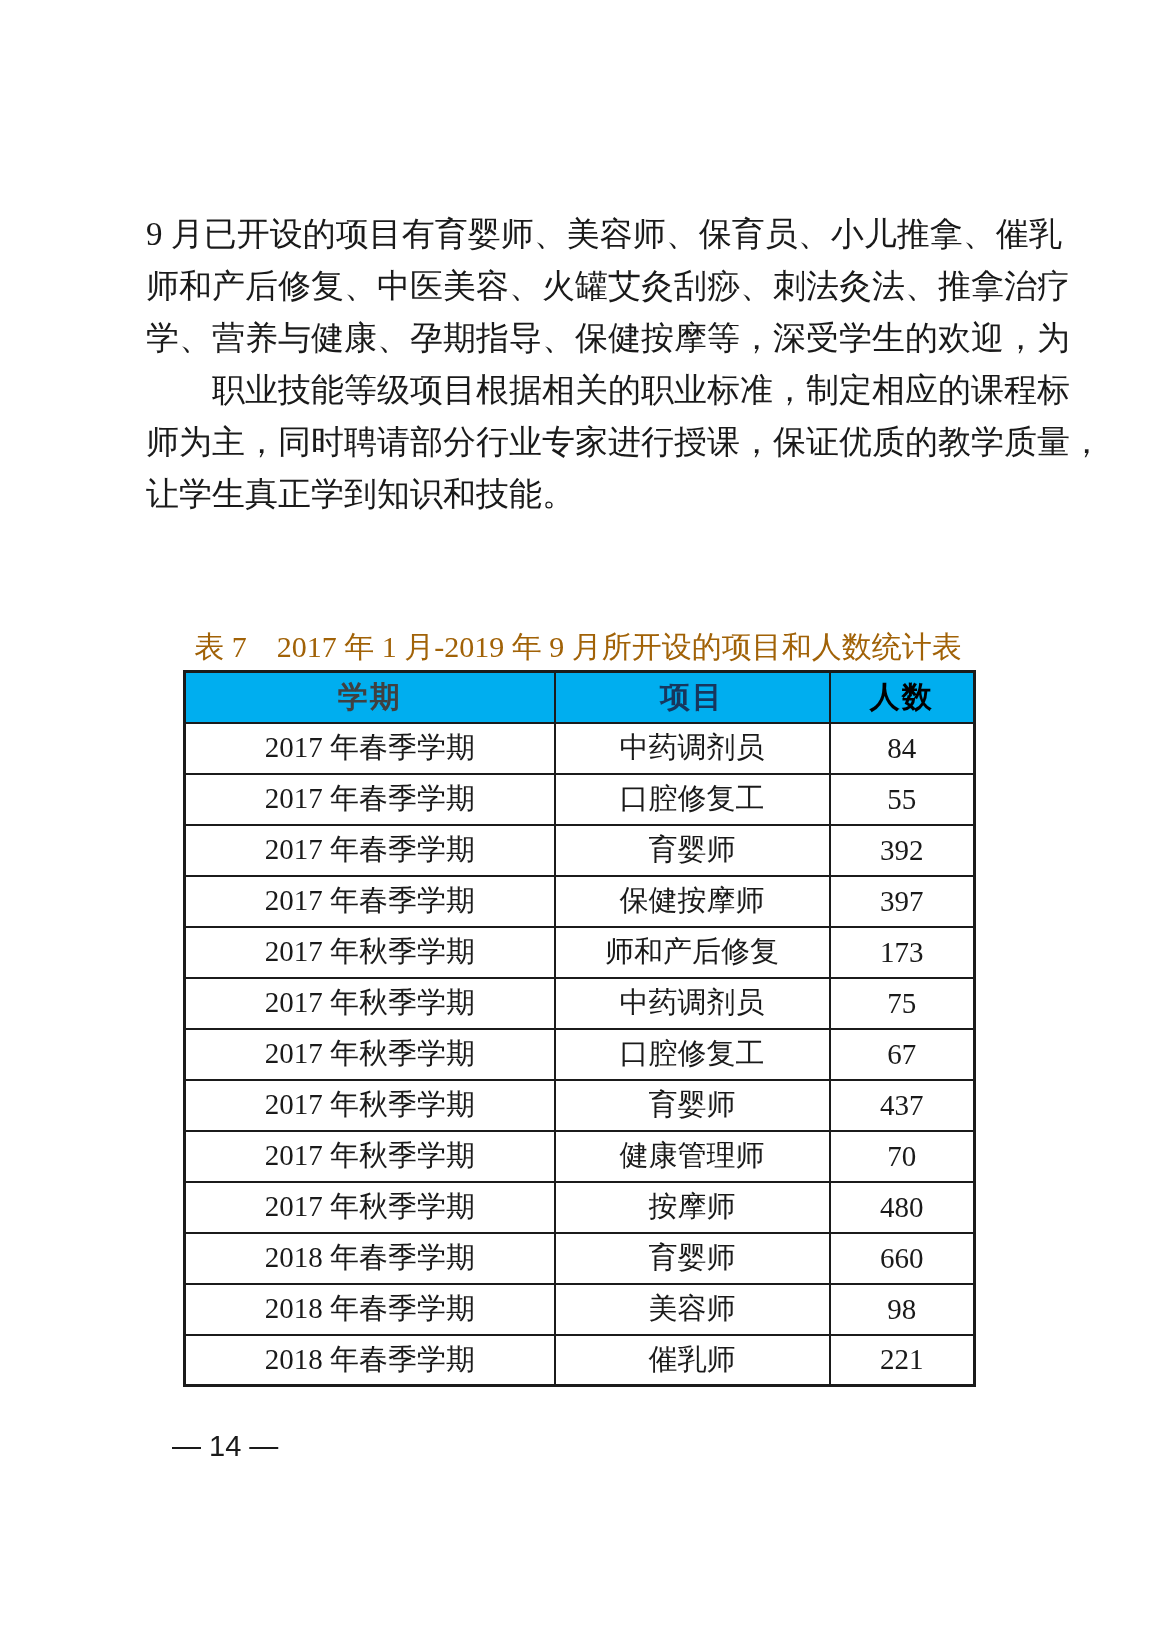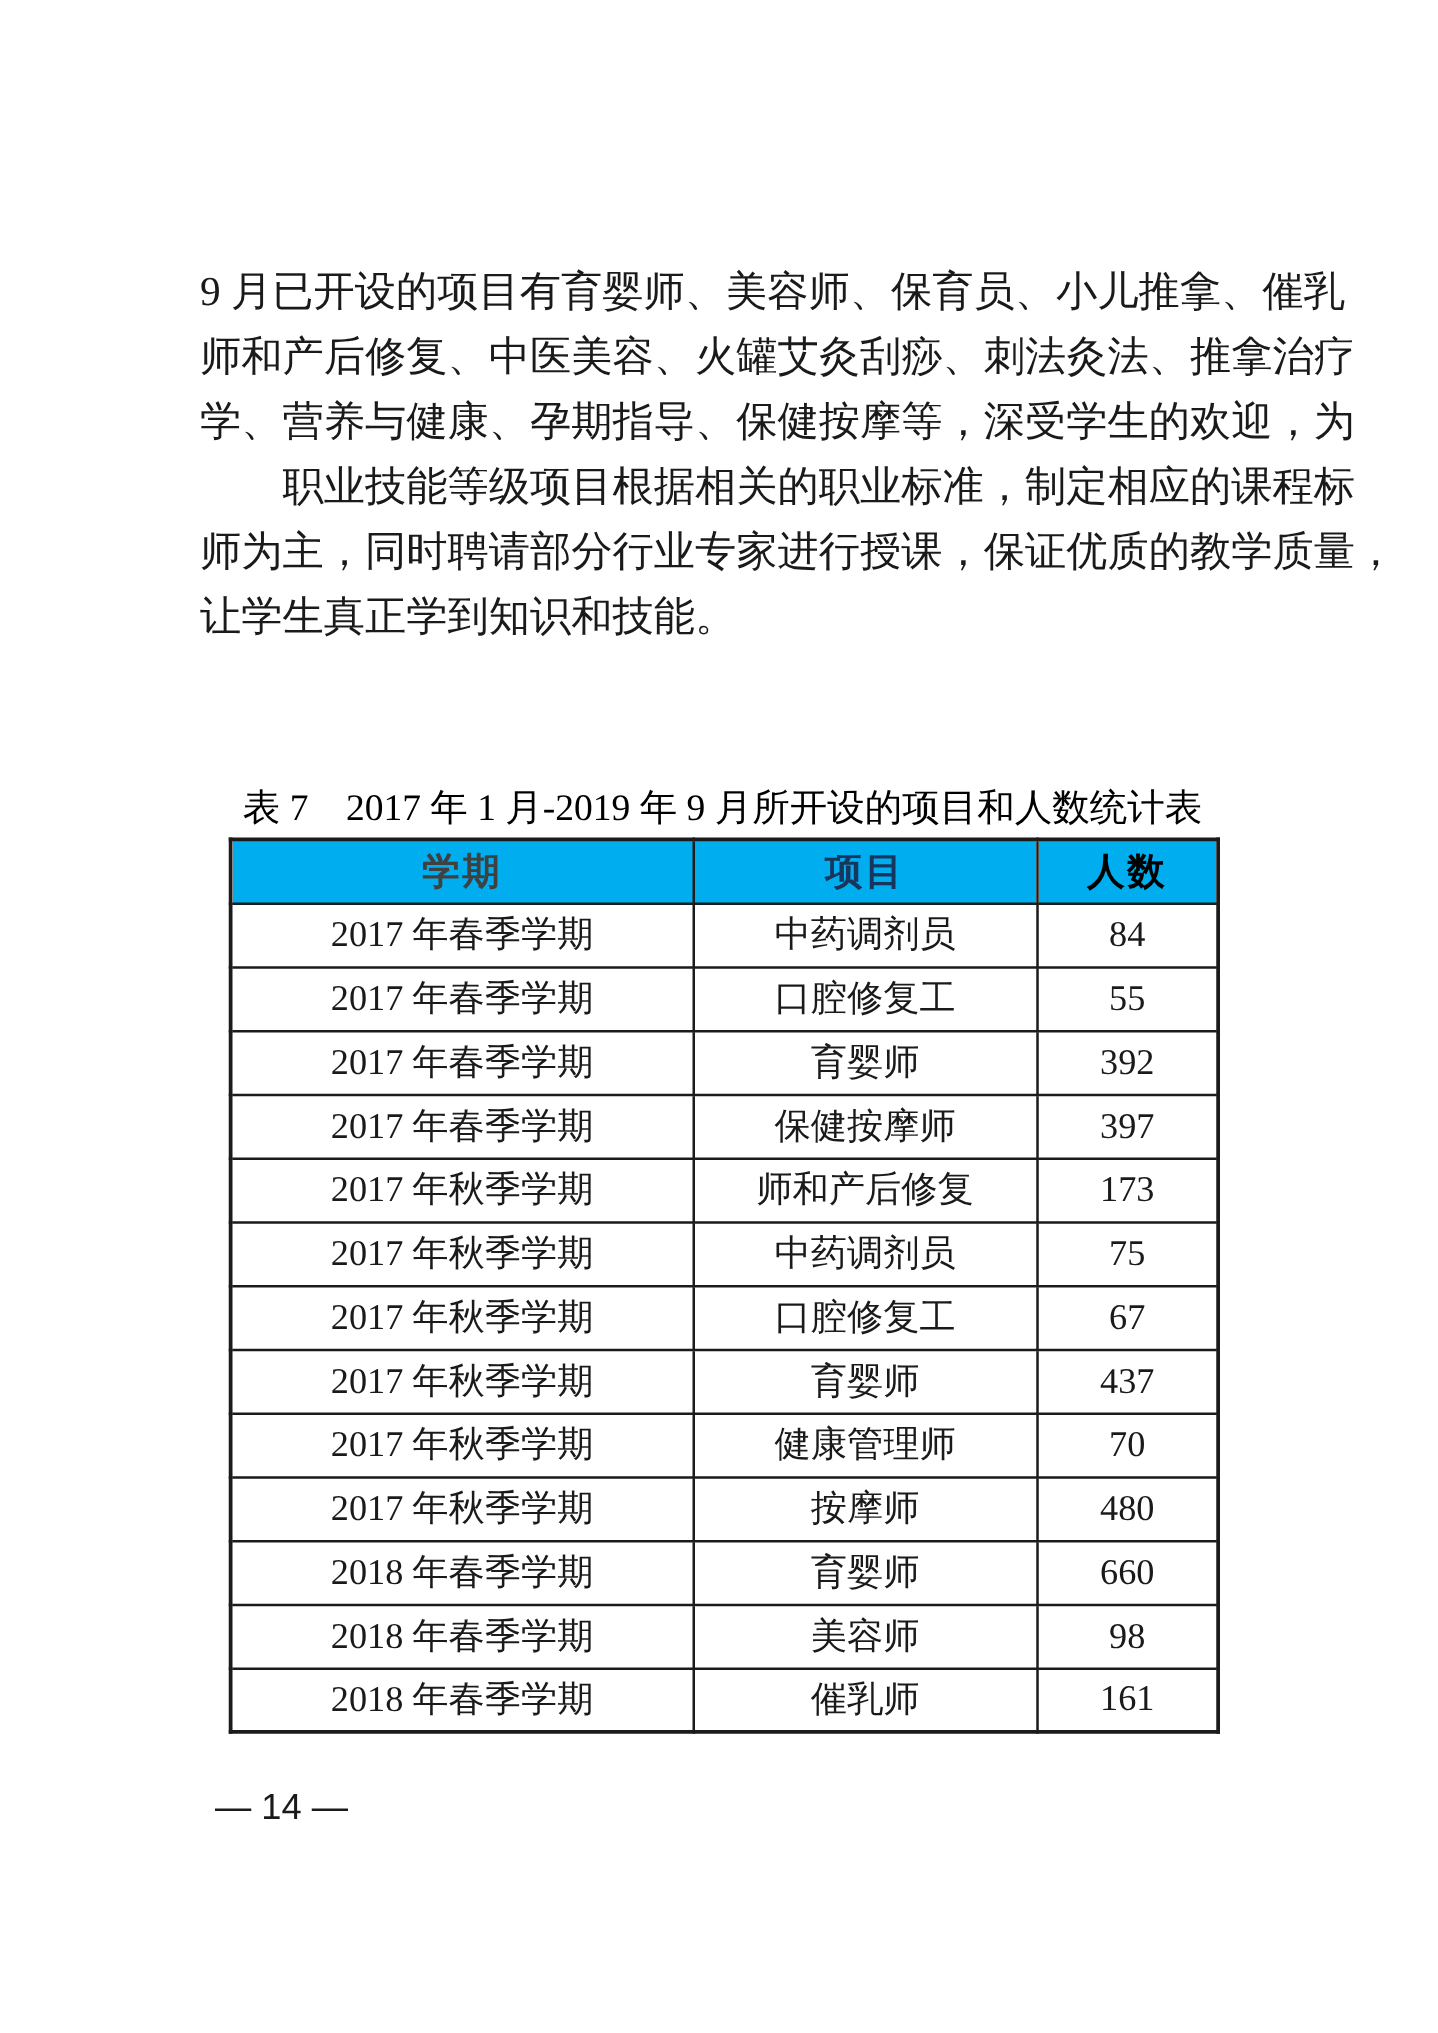--- a/index.html
+++ b/index.html
@@ -21,42 +21,41 @@
     width: 860px;
     font-size: 33px;
   }
   .line {
     height: 52px;
     line-height: 52px;
     text-align: justify;
     text-align-last: justify;
     text-justify: inter-character;
     white-space: nowrap;
-    margin-left: 14px;
   }
   .line.last {
     text-align-last: left;
   }
   .line.indent {
     text-indent: 2em;
   }
   
   .tablewrap {
     position: absolute;
     left: 183px;
     top: 624px;
     width: 790px;
   }
   .caption {
     height: 46px;
     line-height: 46px;
     text-align: center;
     font-size: 30px;
     white-space: pre;
-    color: #000000;
+    color: #a16207;
   }
   table.stats {
     border-collapse: collapse;
     table-layout: fixed;
     width: 790px;
     border: 3px solid #1b1b1b;
   }
   table.stats th, table.stats td {
     border: 2px solid #1b1b1b;
     height: 51px;
@@ -170,21 +169,21 @@
             <td>660</td>
           </tr>
           <tr>
             <td>2018 年春季学期</td>
             <td>美容师</td>
             <td>98</td>
           </tr>
           <tr>
             <td>2018 年春季学期</td>
             <td>催乳师</td>
-            <td>161</td>
+            <td>221</td>
           </tr>
         </tbody>
     </table>
   </div>
 
   <div class="footer">— 14 —</div>
 
 </div>
 
 </body></html>

